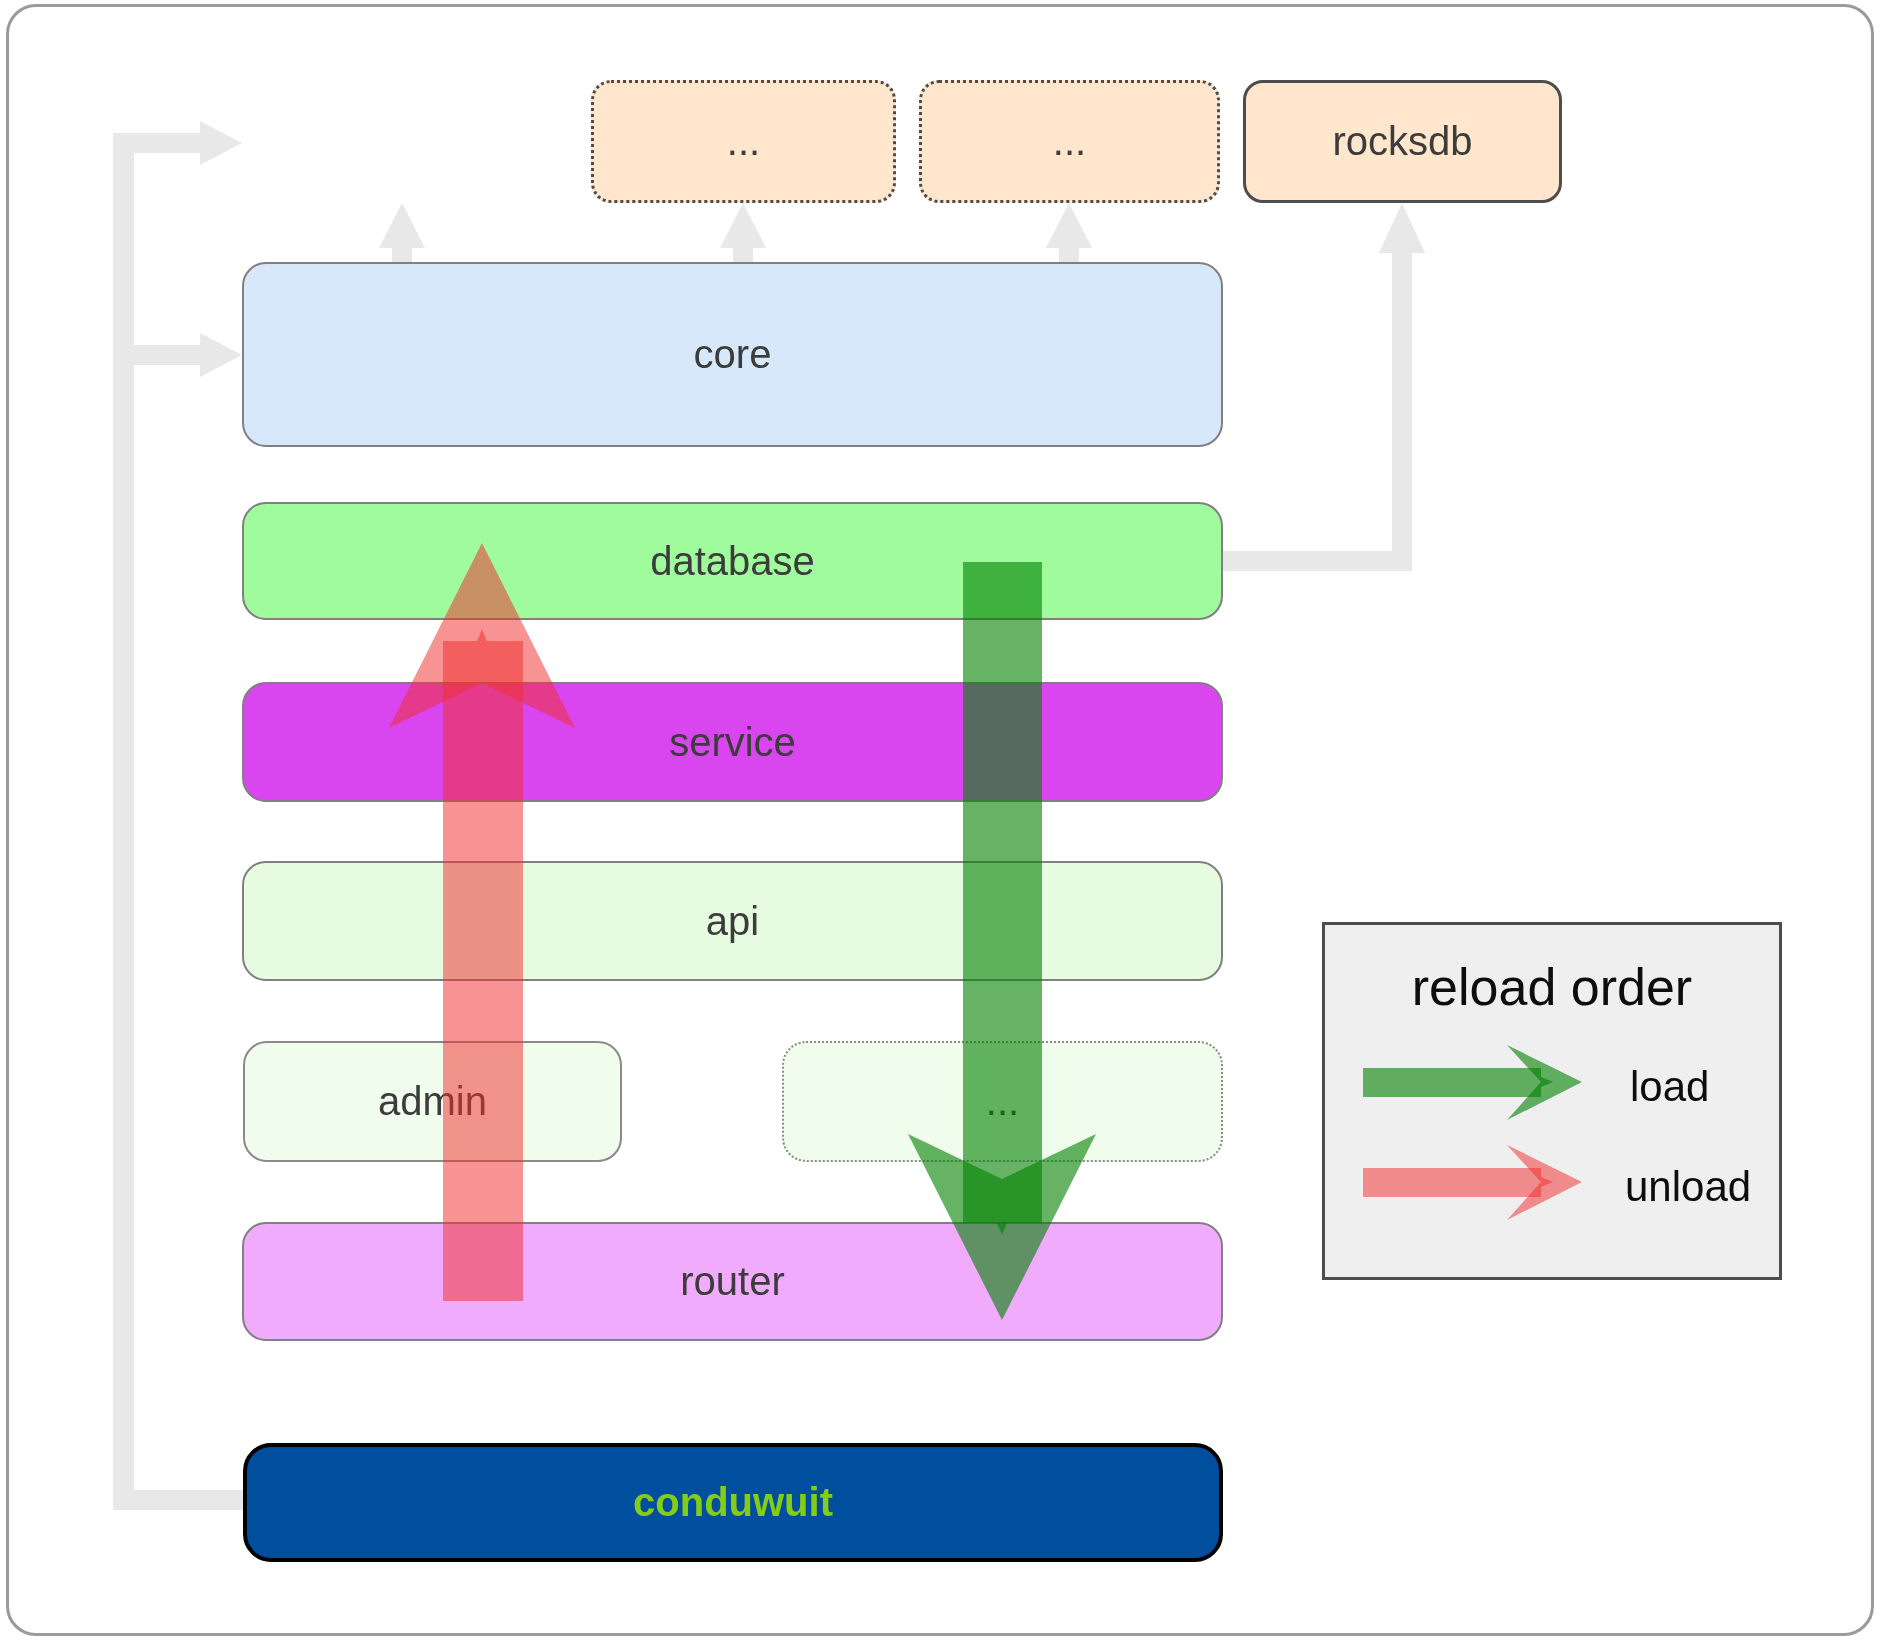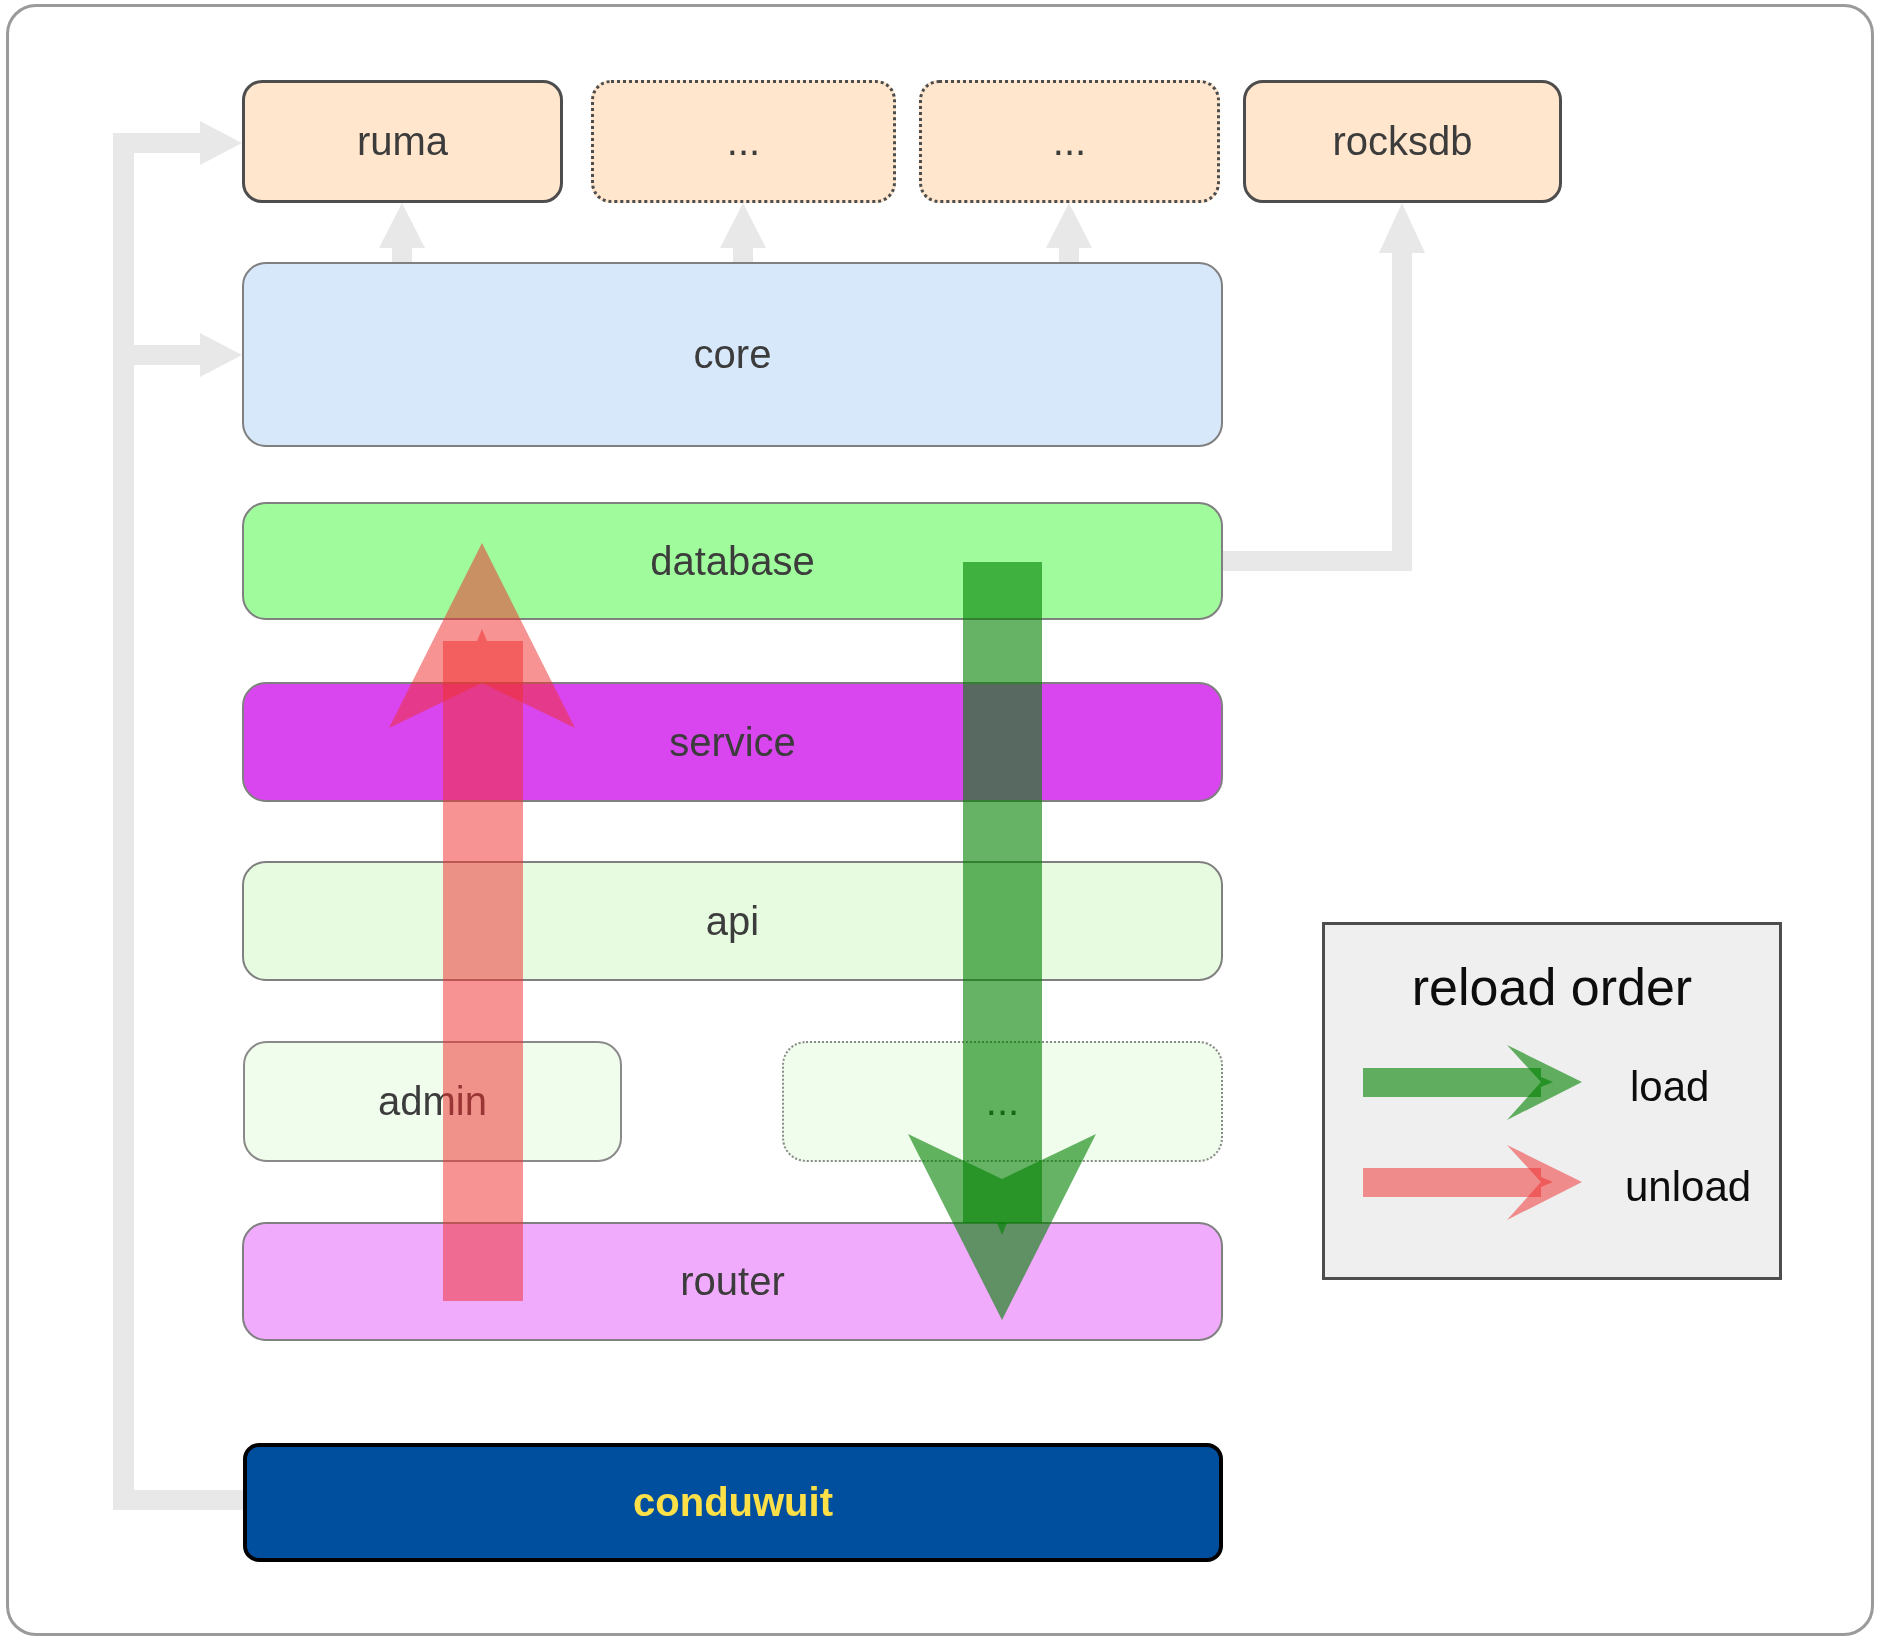--- a/index.html
+++ b/index.html
@@ -21,21 +21,21 @@
   
   .wide{left:242px;width:981px;border:2px solid #808080;border-radius:24px;}
   .core{top:262px;height:185px;background:#d7e8fb;}
   .database{top:502px;height:118px;background:#9ffb9b;}
   .service{top:682px;height:120px;background:#d946ef;}
   .api{top:861px;height:120px;background:#e7fbe1;}
   .adminrow{top:1041px;height:121px;border:2px solid #8a8a8a;border-radius:24px;background:#f0fcec;}
   .admin{left:243px;width:379px;}
   .adots{left:782px;width:441px;border-style:dotted;}
   .router{top:1222px;height:119px;background:#f0abfc;}
-  .conduwuit{left:243px;width:980px;top:1443px;height:119px;background:#004f9e;border:4px solid #000;border-radius:16px;color:#fde047;font-weight:bold;}
+  .conduwuit{left:243px;width:980px;top:1443px;height:119px;background:#004f9e;border:4px solid #000;border-radius:28px;color:#84cc16;font-weight:bold;}
   
   .legend{position:absolute;left:1322px;top:922px;width:460px;height:358px;background:#efefef;border:3px solid #4d4d4d;box-sizing:border-box;}
   .legend-title{position:absolute;left:0;top:32px;width:100%;text-align:center;font-size:52px;color:#0d0d0d;}
   .legend-label{position:absolute;font-size:42px;color:#0d0d0d;}
   .legend-load{left:305px;top:138px;}
   .legend-unload{left:300px;top:238px;}
 </style>
 </head>
 <body>
 
@@ -60,23 +60,20 @@
       <rect x="392" y="245" width="20" height="17"></rect>
       <polygon points="402,203 379,248 425,248"></polygon>
       <rect x="733" y="245" width="20" height="17"></rect>
       <polygon points="743,203 720,248 766,248"></polygon>
       <rect x="1059" y="245" width="20" height="17"></rect>
       <polygon points="1069,203 1046,248 1092,248"></polygon>
     </g>
   </svg>
 
   <div class="boxes">
-    <div class="node tbox ruma">
-        <span>ruma</span>
-      </div>
     <div class="node tbox dotted tdots1">
         <span>...</span>
       </div>
     <div class="node tbox dotted tdots2">
         <span>...</span>
       </div>
     <div class="node tbox rocksdb">
         <span>rocksdb</span>
       </div>
 

